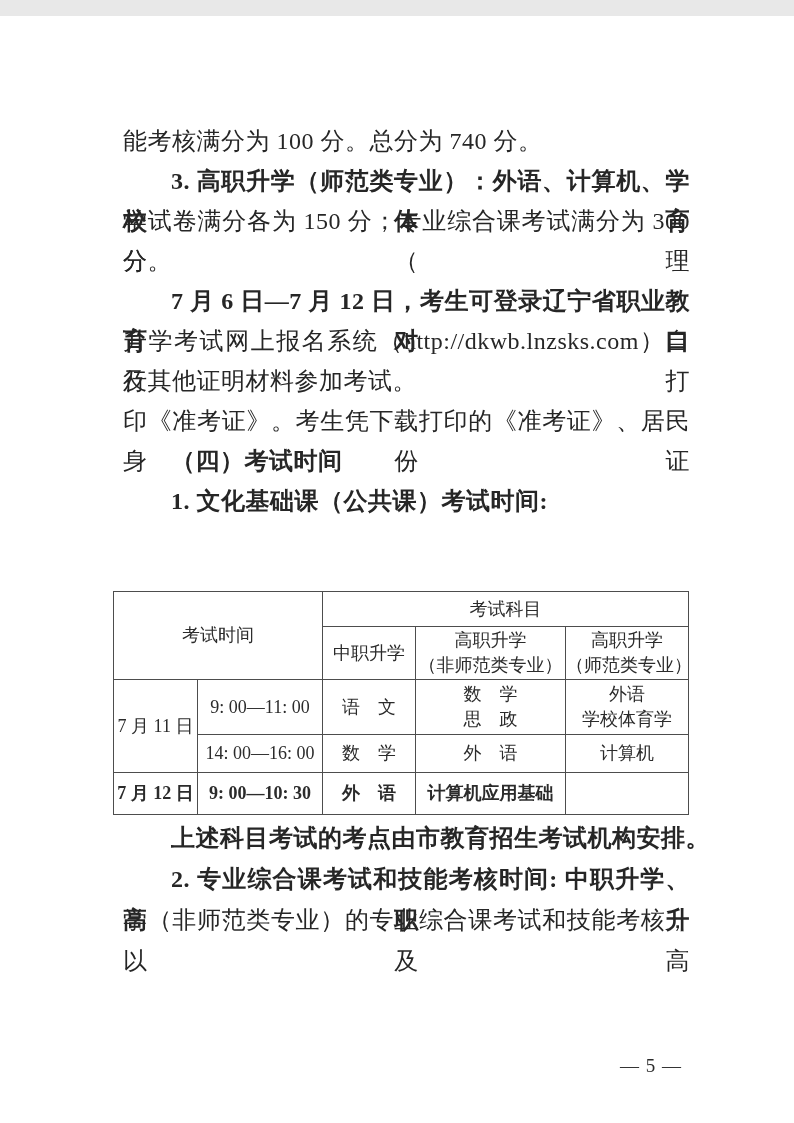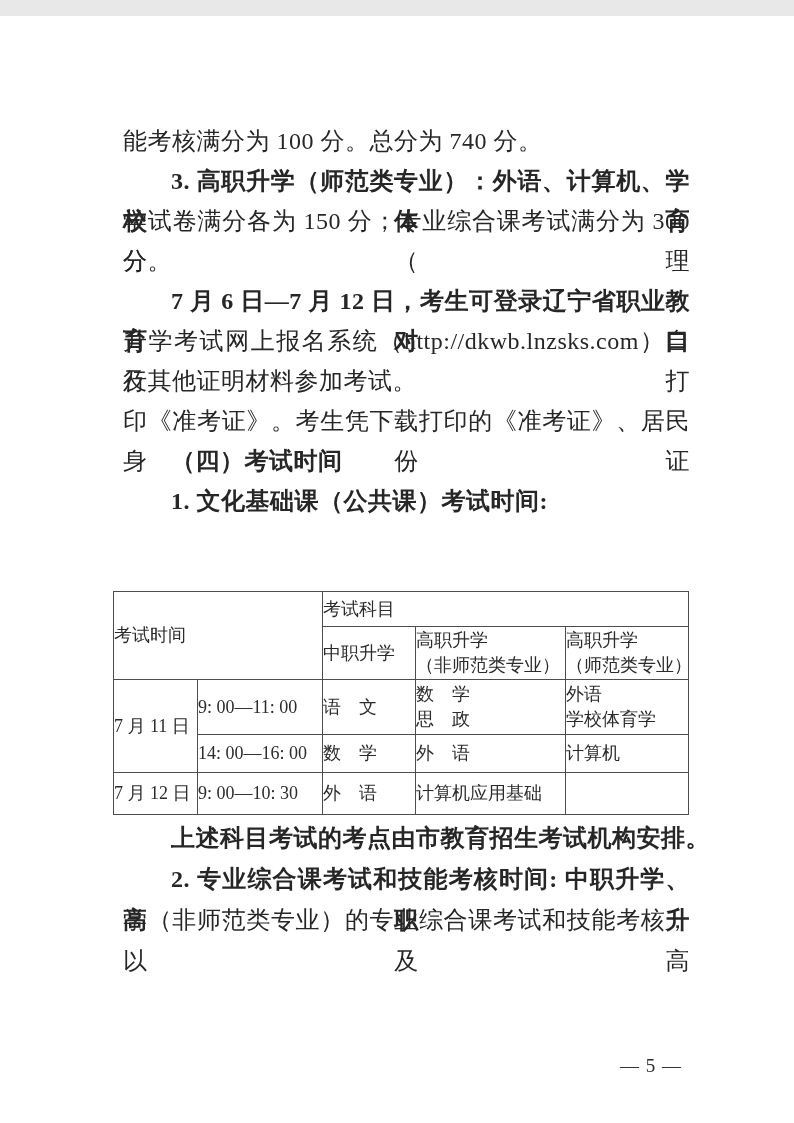--- a/index.html
+++ b/index.html
@@ -43,33 +43,33 @@
   .exam-table {
     position: absolute;
     left: 113px;
     top: 575px;
     border-collapse: collapse;
     table-layout: fixed;
     width: 575px;
   }
   .exam-table td {
     border: 1px solid #4d4d4d;
-    text-align: left;
+    text-align: center;
     vertical-align: middle;
     font-size: 18px;
     line-height: 25px;
     padding: 0;
     white-space: nowrap;
     color: #2b2b2b;
   }
   .exam-table .h-subjects { height: 35px; }
   .exam-table .h-cols td { height: 52px; }
   .exam-table .r1 td { height: 54px; }
   .exam-table .r2 td { height: 37px; }
-  .exam-table .r3 td { height: 41px; }
+  .exam-table .r3 td { height: 41px; font-weight: bold; }
   .cell-2line div { line-height: 25px; }
   .footer-pagenum {
     position: absolute;
     top: 1038px;
     right: 112px;
     font-size: 19px;
     line-height: 24px;
     color: #2b2b2b;
     letter-spacing: 1px;
   }

